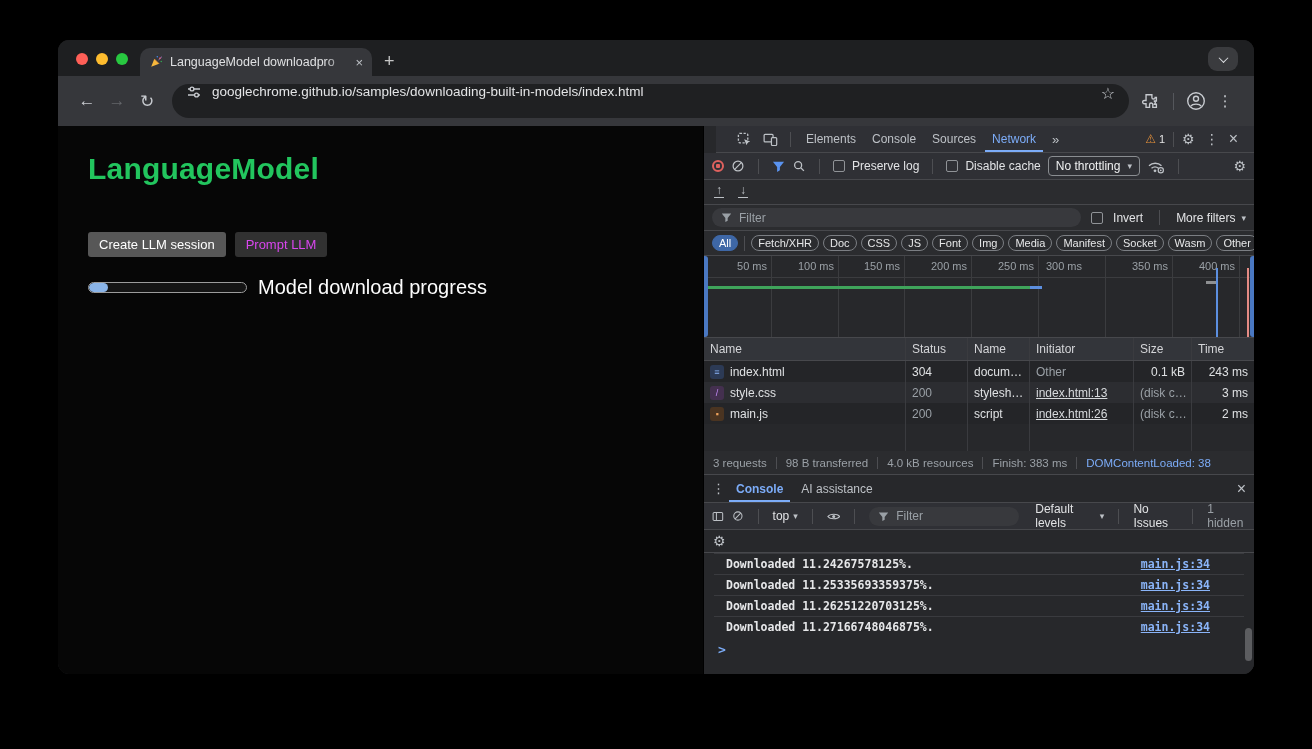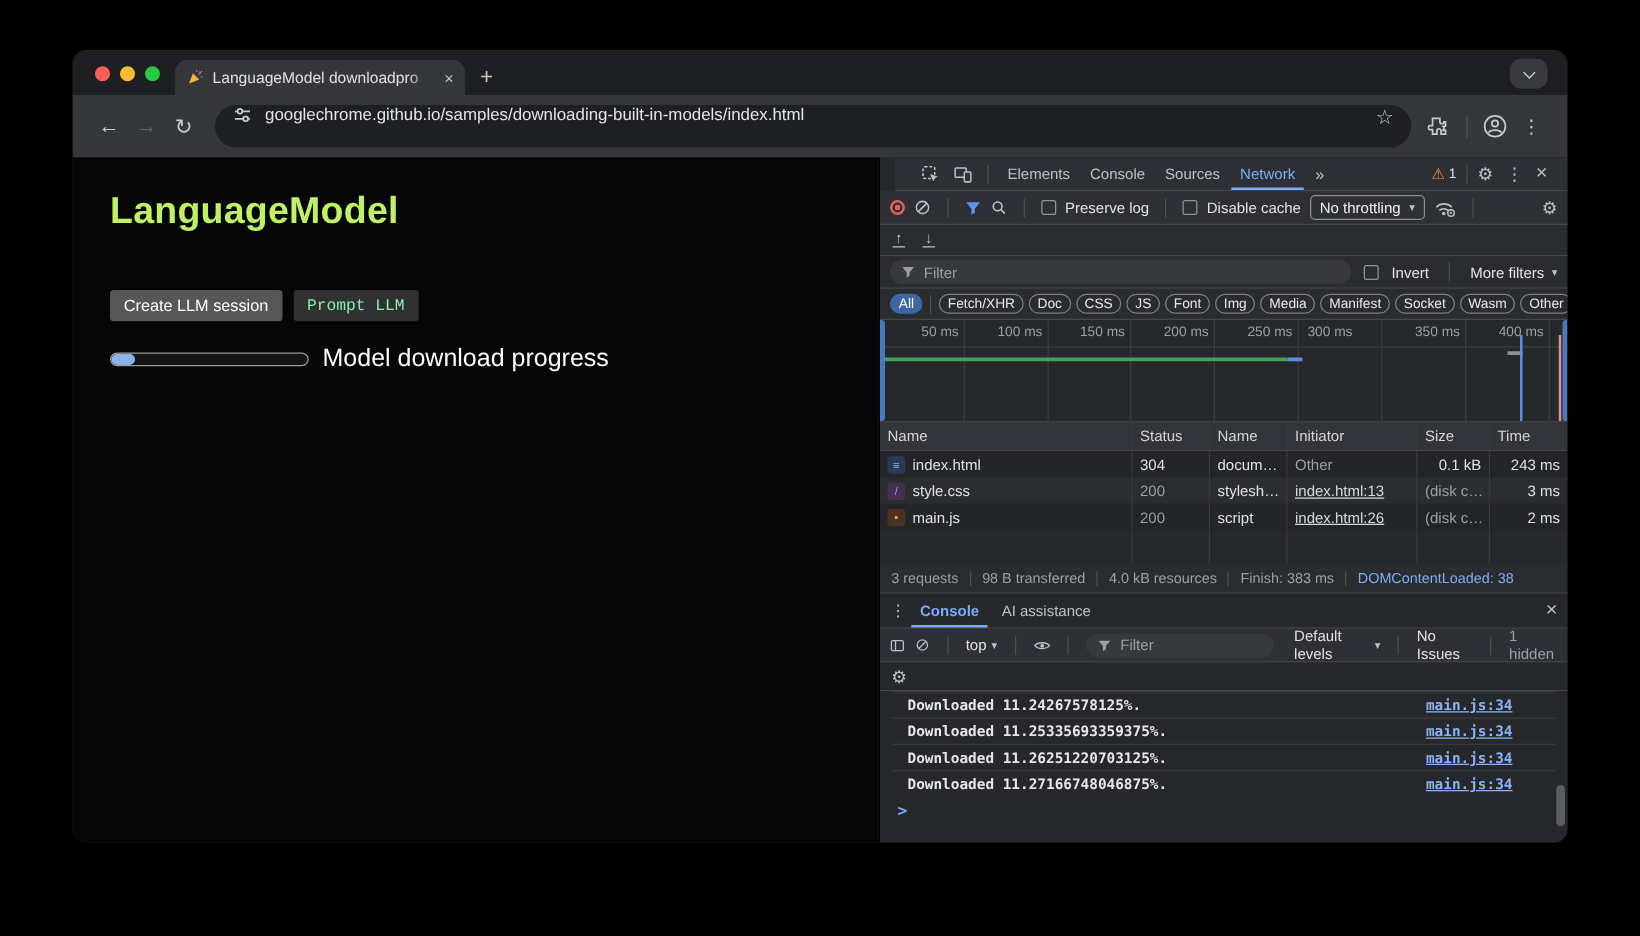--- a/index.html
+++ b/index.html
@@ -33,25 +33,25 @@
   .urlpill { flex:1; height:34px; background:#1f2022; border-radius:17px; margin:0 8px 0 10px;
              display:flex; align-items:flex-start; padding:0 14px; gap:10px; min-width:0; }
   .url { flex:1; font-size:13.5px; color:#e3e4e6; white-space:nowrap; overflow:hidden; }
   .star { font-size:16px; color:#c7cacf; }
   .tb-div { width:1px; height:17px; background:#55575c; margin:0 8px; flex:none; }
   .icon-btn { display:flex; align-items:center; justify-content:center; width:28px; height:28px; flex:none; }
 
   
   .content { flex:1; display:flex; min-height:0; }
   .pagearea { flex:1; background:#060606; position:relative; min-width:0; }
-  .pagearea h1 { color:#bef264; font-size:30px; font-weight:bold; margin:26px 0 0 30px; letter-spacing:.2px; }
+  .pagearea h1 { color:#22c55e; font-size:30px; font-weight:bold; margin:26px 0 0 30px; letter-spacing:.2px; }
   .btnrow { margin:46px 0 0 30px; display:flex; gap:9px; }
   .pbtn { font-size:13px; padding:5px 11px; border-radius:3px; border:none; font-family:inherit; }
   .pbtn.primary { background:#575757; color:#fff; }
-  .pbtn.disabled { background:#313131; color:#86efac;font-family:Liberation Mono, monospace; }
+  .pbtn.disabled { background:#313131; color:#d946ef; }
   .progrow { margin:19px 0 0 30px; display:flex; align-items:center; gap:11px; }
   .progress { width:159px; height:11px; border:1px solid #9b9b9b; border-radius:6px; background:#141414; overflow:hidden; }
   .progress .fill { height:100%; border-radius:6px; }
   .proglabel { color:#fdfdfd; font-size:20px; }
 
   
   .devtools { width:551px; flex:none; background:#27282b; border-left:1px solid #000;
               display:flex; flex-direction:column; color:#dfe1e3; font-size:12px; position:relative; }
   .bar { display:flex; align-items:center; flex:none; background:#2f3035; border-bottom:1px solid #47484c; }
   .dt-div { width:1px; height:15px; background:#4d4e52; margin:0 6px; flex:none; }

